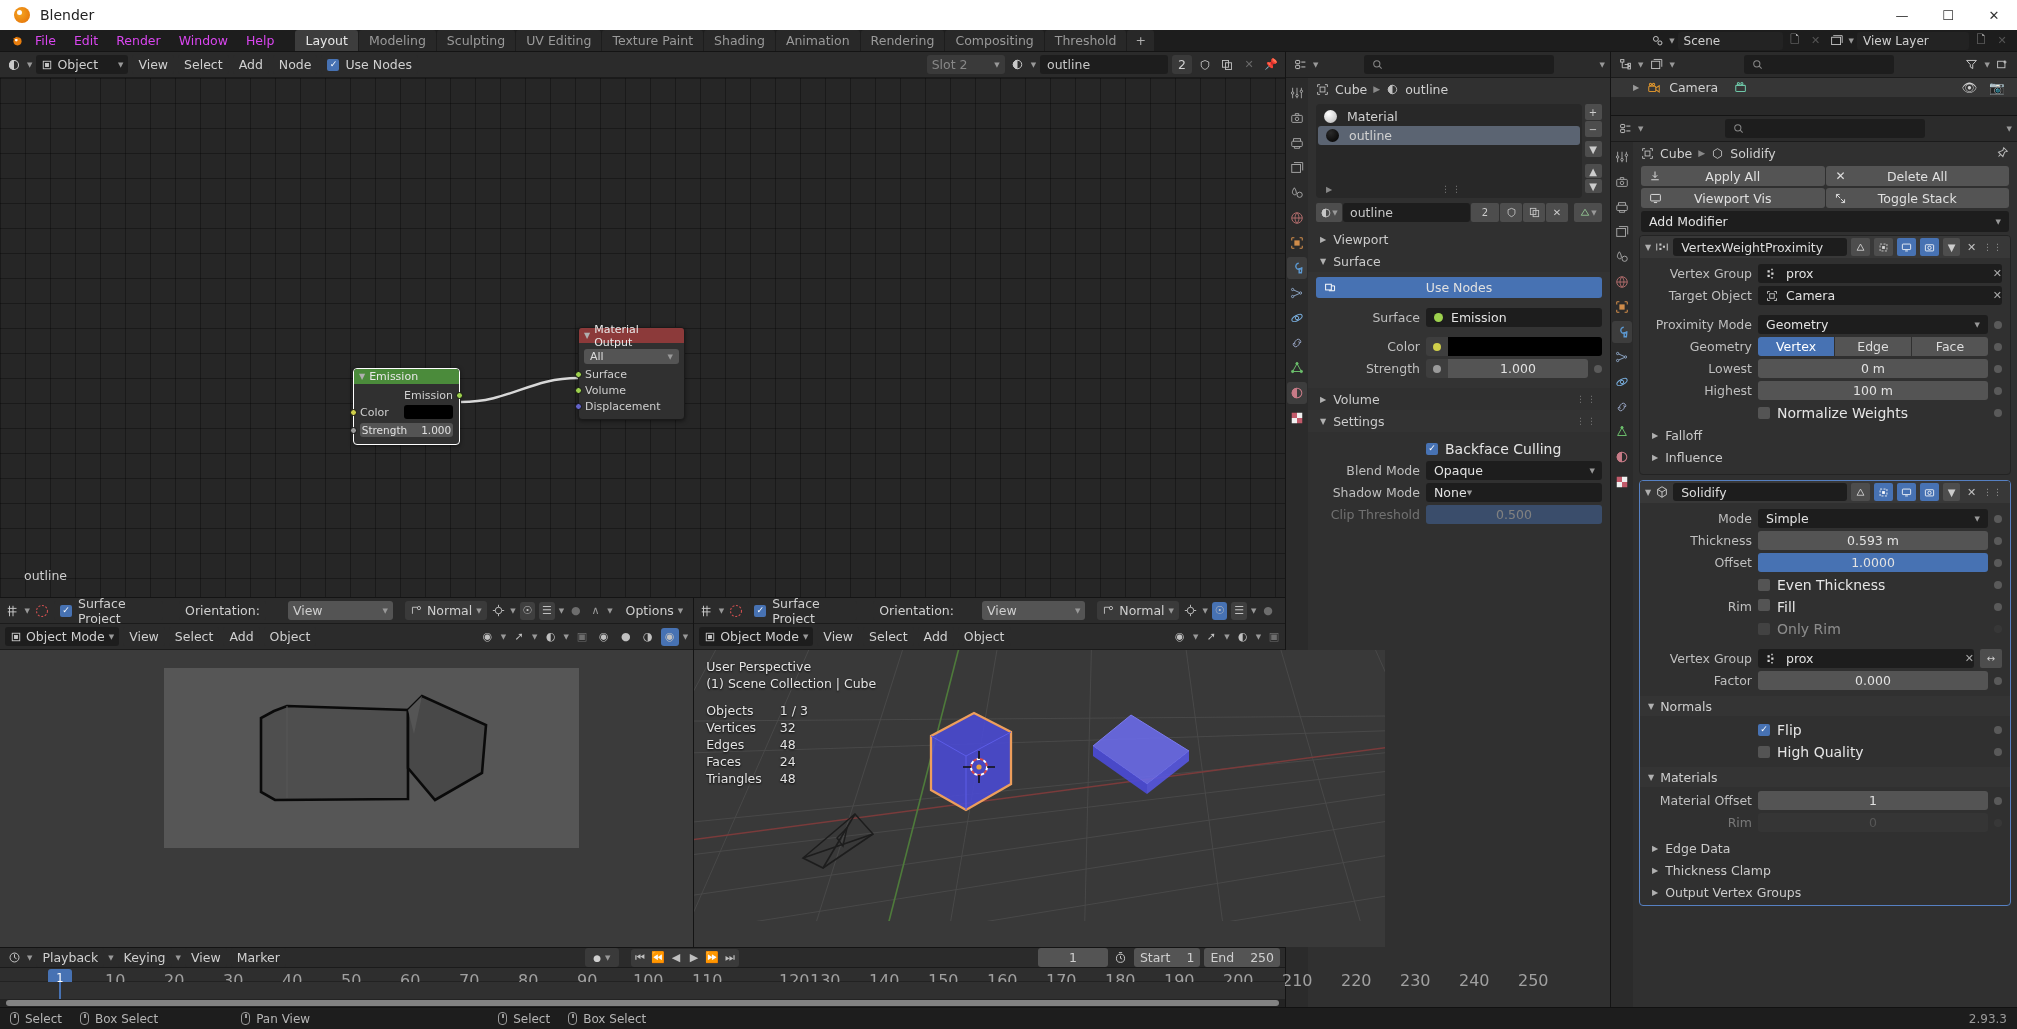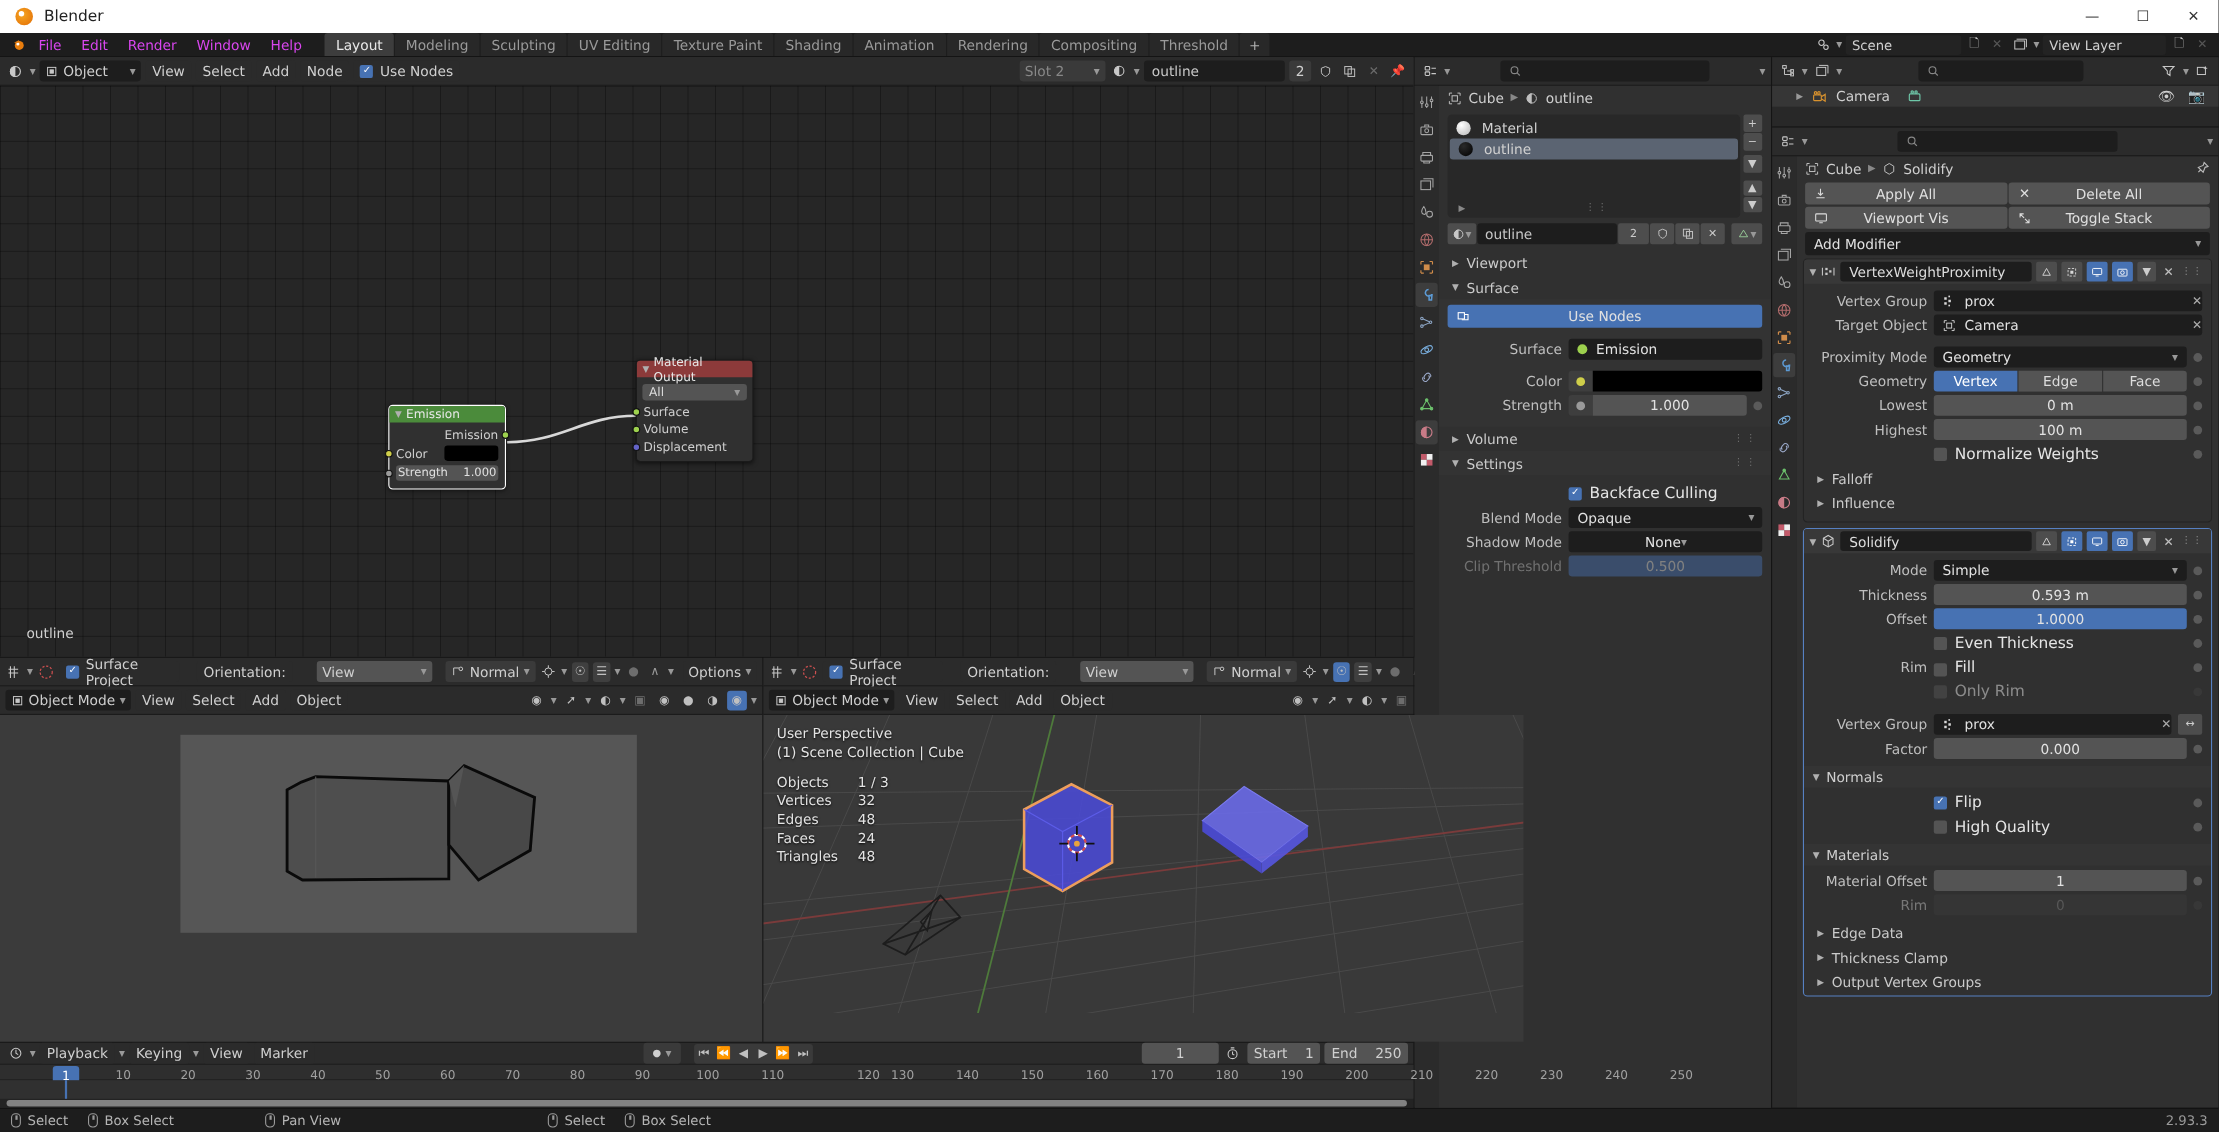--- a/index.html
+++ b/index.html
@@ -145,21 +145,21 @@
   
   .vp { position:relative; overflow:hidden; }
   .vp-grid { position:absolute; inset:0; }
   .stats { position:absolute; left:12px; top:8px; font-size:12.5px;
      color:#e4e4e4; line-height:17px; text-shadow:0 1px 2px rgba(0,0,0,.9);}
   .stats table td { font-size:12.5px; color:#e4e4e4; padding-right:18px;}
   
   #timeline { background:#282828; }
   .tl-ruler { height:20px; position:relative; background:#2e2e2e;
      border-bottom:1px solid #222; }
-  .tl-tick { position:absolute; top:3px; font-size:11px; color:#a0a0a0; }
+  .tl-tick { position:absolute; top:3px; font-size:16px; color:#a0a0a0; }
   .tl-track { height:26px; background:#303030; position:relative; }
   .tl-scroll { height:12px; background:#232323; position:relative; }
   .tl-scroll .thumb{ position:absolute; left:6px; right:6px; top:1px; bottom:1px;
      background:#828282; border-radius:6px;}
   .cf-box { background:#4772b3; color:#fff; border-radius:3px;
      position:absolute; top:1px; width:24px; height:17px;
      display:flex;align-items:center;justify-content:center; font-size:11.5px;}
   .playhead { position:absolute; width:2px; background:#4772b3; }
   
   #statusbar { height:22px; background:#1d1d1d; display:flex;
@@ -947,21 +947,21 @@
           </div>
           <div class="prow">
             <span class="plabel">Blend Mode</span>
             <span class="pval dark" style="justify-content:space-between;padding-right:7px">
               <span>Opaque</span>
               <span class="dd-arrow">▼</span>
             </span>
           </div>
           <div class="prow">
             <span class="plabel">Shadow Mode</span>
-            <span class="pval dark" style="justify-content:center;padding-right:7px">
+            <span class="pval dark" style="justify-content:flex-start;padding-right:7px">
               <span>None</span>
               <span class="dd-arrow">▼</span>
             </span>
           </div>
           <div class="prow" style="opacity:.45">
             <span class="plabel">Clip Threshold</span>
             <span class="pval blue">0.500</span>
           </div>
         </div>
       </div>
@@ -1388,21 +1388,21 @@
               <div class="prow">
                 <span class="plabel"></span>
                 <span style="flex:1;display:flex;align-items:center;gap:7px">
                   <span class="chk"></span>
                   <span>Even Thickness</span>
                 </span>
                 <span class="pdot"></span>
               </div>
               <div class="prow">
                 <span class="plabel">Rim</span>
-                <span style="flex:1;display:flex;align-items:flex-end;gap:7px">
+                <span style="flex:1;display:flex;align-items:flex-start;gap:7px">
                   <span class="chk"></span>
                   <span>Fill</span>
                 </span>
                 <span class="pdot"></span>
               </div>
               <div class="prow" style="opacity:.5">
                 <span class="plabel"></span>
                 <span style="flex:1;display:flex;align-items:center;gap:7px">
                   <span class="chk"></span>
                   <span>Only Rim</span>

